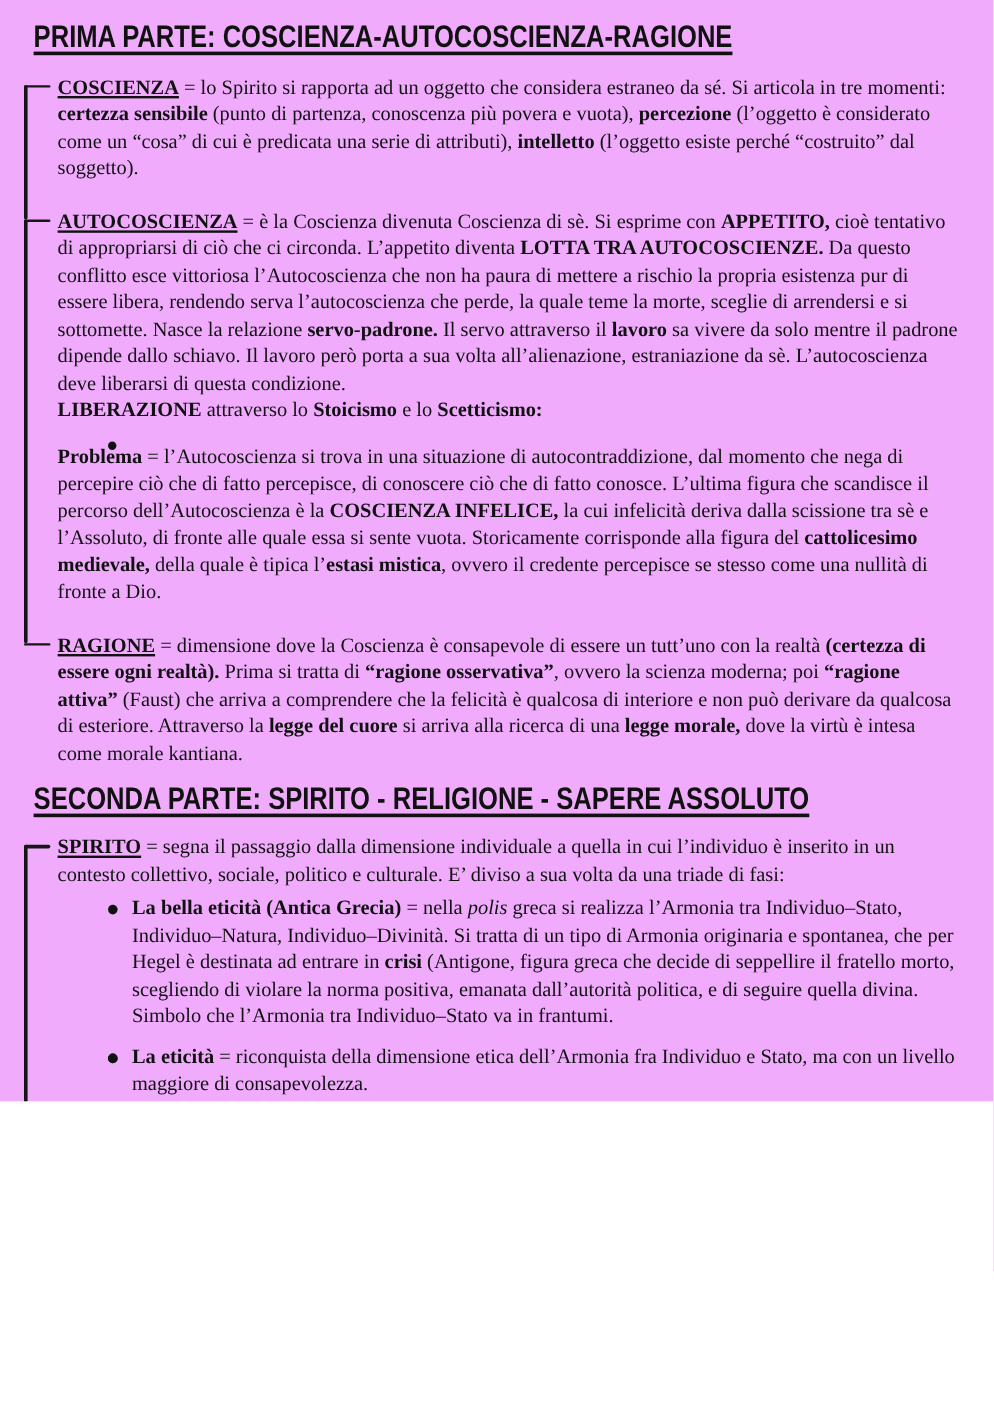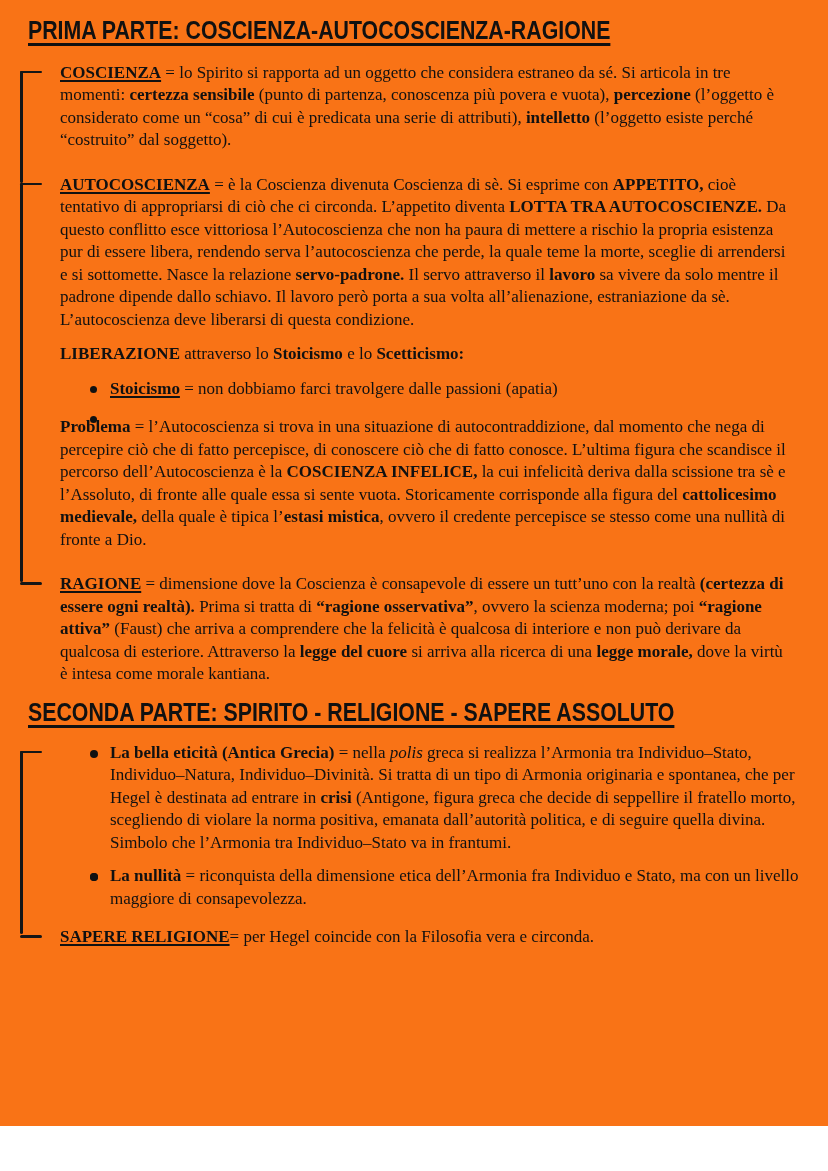--- a/index.html
+++ b/index.html
@@ -1,21 +1,21 @@
 <!DOCTYPE html>
 <html><head>
 <meta charset="utf-8">
 <style>
   html, body { margin: 0; padding: 0; background: #ffffff; }
   .page {
     width: 828px;
-    height: 1126px;
+    height: 918px;
     box-sizing: border-box;
     padding: 16px 26px 0 28px;
-    background: #f97316;
+    background: #f0abfc;
     color: #111;
     font-family: "Liberation Serif", "DejaVu Serif", serif;
     font-size: 17px;
     line-height: 22.5px;
     overflow: hidden;
   }
   .part-title {
     font-family: "Liberation Sans", "DejaVu Sans", sans-serif;
     font-weight: 800;
     font-size: 26px;
@@ -52,21 +52,21 @@
   .sec:not(:last-child)::after {
     content: "";
     position: absolute;
     left: -28px; top: 9px;
     width: 2.5px;
     height: calc(100% + var(--gap));
     background: #161616;
     border-radius: 2px;
   }
 
-  .para { margin: 12px; }
+  .para { margin: 0; }
   .b { font-weight: bold; }
   .u { text-decoration: underline; text-decoration-thickness: 2px; text-underline-offset: 2px; }
   .i { font-style: italic; }
 
   ul.bullets { list-style: none; margin: 6px 0 16px 0; padding: 0 0 0 42px; }
   ul.bullets li { position: relative; padding-left: 20px; margin-bottom: 8px; }
   .group2 ul.bullets li { margin-bottom: 11px; }
   ul.bullets li:last-child { margin-bottom: 0; }
   .dot {
     position: absolute;
@@ -89,51 +89,48 @@
     <section class="sec">
       <p class="para"><span class="b u">COSCIENZA</span><span> = lo Spirito si rapporta ad un oggetto che considera estraneo da sé. Si articola in tre momenti: </span><span class="b">certezza sensibile</span><span> (punto di partenza, conoscenza più povera e vuota), </span><span class="b">percezione</span><span> (l’oggetto è considerato come un “cosa” di cui è predicata una serie di attributi), </span><span class="b">intelletto</span><span> (l’oggetto esiste perché “costruito” dal soggetto).</span></p>
     </section>
 
     <section class="sec">
       <p class="para"><span class="b u">AUTOCOSCIENZA</span><span> = è la Coscienza divenuta Coscienza di sè. Si esprime con </span><span class="b">APPETITO,</span><span> cioè tentativo di appropriarsi di ciò che ci circonda. L’appetito diventa </span><span class="b">LOTTA TRA AUTOCOSCIENZE.</span><span> Da questo conflitto esce vittoriosa l’Autocoscienza che non ha paura di mettere a rischio la propria esistenza pur di essere libera, rendendo serva l’autocoscienza che perde, la quale teme la morte, sceglie di arrendersi e si sottomette. Nasce la relazione </span><span class="b">servo-padrone.</span><span> Il servo attraverso il </span><span class="b">lavoro</span><span> sa vivere da solo mentre il padrone dipende dallo schiavo. Il lavoro però porta a sua volta all’alienazione, estraniazione da sè. L’autocoscienza deve liberarsi di questa condizione.</span></p>
       <p class="para"><span class="b">LIBERAZIONE</span><span> attraverso lo </span><span class="b">Stoicismo</span><span> e lo </span><span class="b">Scetticismo:</span></p>
       <ul class="bullets">
         <li>
           <span class="dot"></span>
-          <span class="li-text"><span class="b u">Stoicismo</span><span> = non dobbiamo farci travolgere dalle passioni (apatia)</span></span>
-        </li>
-        <li>
-          <span class="dot"></span>
         </li>
       </ul>
       <p class="para"><span class="b">Problema</span><span> = l’Autocoscienza si trova in una situazione di autocontraddizione, dal momento che nega di percepire ciò che di fatto percepisce, di conoscere ciò che di fatto conosce. L’ultima figura che scandisce il percorso dell’Autocoscienza è la </span><span class="b">COSCIENZA INFELICE,</span><span> la cui infelicità deriva dalla scissione tra sè e l’Assoluto, di fronte alle quale essa si sente vuota. Storicamente corrisponde alla figura del </span><span class="b">cattolicesimo medievale,</span><span> della quale è tipica l’</span><span class="b">estasi mistica</span><span>, ovvero il credente percepisce se stesso come una nullità di fronte a Dio.</span></p>
     </section>
 
     <section class="sec">
       <p class="para"><span class="b u">RAGIONE</span><span> = dimensione dove la Coscienza è consapevole di essere un tutt’uno con la realtà </span><span class="b">(certezza di essere ogni realtà).</span><span> Prima si tratta di </span><span class="b">“ragione osservativa”</span><span>, ovvero la scienza moderna; poi </span><span class="b">“ragione attiva”</span><span> (Faust) che arriva a comprendere che la felicità è qualcosa di interiore e non può derivare da qualcosa di esteriore. Attraverso la </span><span class="b">legge del cuore</span><span> si arriva alla ricerca di una </span><span class="b">legge morale,</span><span> dove la virtù è intesa come morale kantiana.</span></p>
     </section>
 
   </div>
 
   <h1 class="part-title second">SECONDA PARTE: SPIRITO - RELIGIONE - SAPERE ASSOLUTO</h1>
 
   <div class="group group2">
 
     <section class="sec">
+      <p class="para"><span class="b u">SPIRITO</span><span> = segna il passaggio dalla dimensione individuale a quella in cui l’individuo è inserito in un contesto collettivo, sociale, politico e culturale. E’ diviso a sua volta da una triade di fasi:</span></p>
       <ul class="bullets">
         <li>
           <span class="dot"></span>
           <span class="li-text"><span class="b">La bella eticità (Antica Grecia)</span><span> = nella </span><span class="i">polis</span><span> greca si realizza l’Armonia tra Individuo–Stato, Individuo–Natura, Individuo–Divinità. Si tratta di un tipo di Armonia originaria e spontanea, che per Hegel è destinata ad entrare in </span><span class="b">crisi</span><span> (Antigone, figura greca che decide di seppellire il fratello morto, scegliendo di violare la norma positiva, emanata dall’autorità politica, e di seguire quella divina. Simbolo che l’Armonia tra Individuo–Stato va in frantumi.</span></span>
         </li>
         <li>
           <span class="dot"></span>
         </li>
         <li>
           <span class="dot"></span>
-          <span class="li-text"><span class="b">La nullità</span><span> = riconquista della dimensione etica dell’Armonia fra Individuo e Stato, ma con un livello maggiore di consapevolezza.</span></span>
+          <span class="li-text"><span class="b">La eticità</span><span> = riconquista della dimensione etica dell’Armonia fra Individuo e Stato, ma con un livello maggiore di consapevolezza.</span></span>
         </li>
       </ul>
     </section>
 
 
     <section class="sec">
       <p class="para"><span class="b u">SAPERE RELIGIONE</span><span>= per Hegel coincide con la Filosofia vera e circonda.</span></p>
     </section>
 
   </div>

